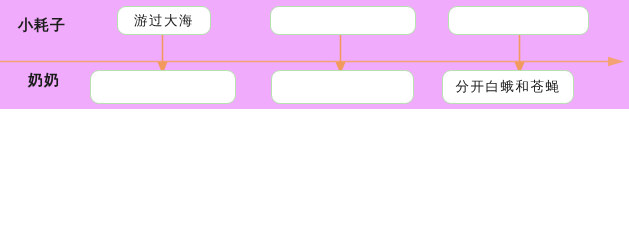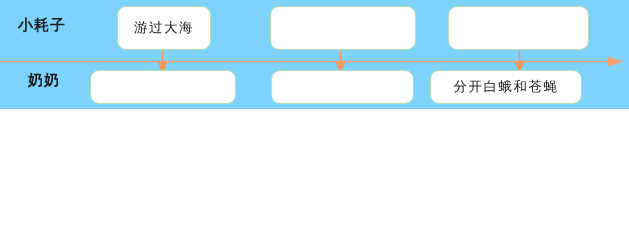--- a/index.html
+++ b/index.html
@@ -4,21 +4,21 @@
 <style>
   html, body {
     margin: 0;
     padding: 0;
     background: #ffffff;
   }
   #stage {
     position: relative;
     width: 629px;
     height: 109px;
-    background: #7dd3fc;
+    background: #f0abfc;
     font-family: "DejaVu Sans", "Liberation Sans", sans-serif;
     overflow: hidden;
   }
 
   
   .actor-label {
     position: absolute;
     font-size: 15px;
     font-weight: 700;
     color: #1c1c1c;
@@ -62,21 +62,21 @@
   .event-box .box-text {
     font-family: "DejaVu Serif", "Liberation Serif", serif;
     font-size: 13.5px;
     color: #1a1a1a;
     letter-spacing: 1.5px;
     white-space: nowrap;
     line-height: 1;
   }
 
   
-  .row-top    { top: 6px;  height: 44px; }
+  .row-top    { top: 6px;  height: 29px; }
   
   .row-bottom { top: 70px; height: 34px; }
 </style>
 </head>
 <body>
 
 <div id="stage">
 
   <div class="timeline-axis">
     <svg width="629" height="11" viewBox="0 0 629 11" xmlns="http://www.w3.org/2000/svg">
@@ -117,17 +117,17 @@
   </div>
 
   <div class="actor-label bottom">奶奶</div>
 
   <div class="event-box row-bottom empty" style="left:90px; width:146px;">
     
   </div>
   <div class="event-box row-bottom empty" style="left:271px; width:143px;">
     
   </div>
-  <div class="event-box row-bottom" style="left:430px; width:152px;">
+  <div class="event-box row-bottom" style="left:442px; width:132px;">
     <span class="box-text">分开白蛾和苍蝇</span>
   </div>
 
 </div>
 
 </body></html>

